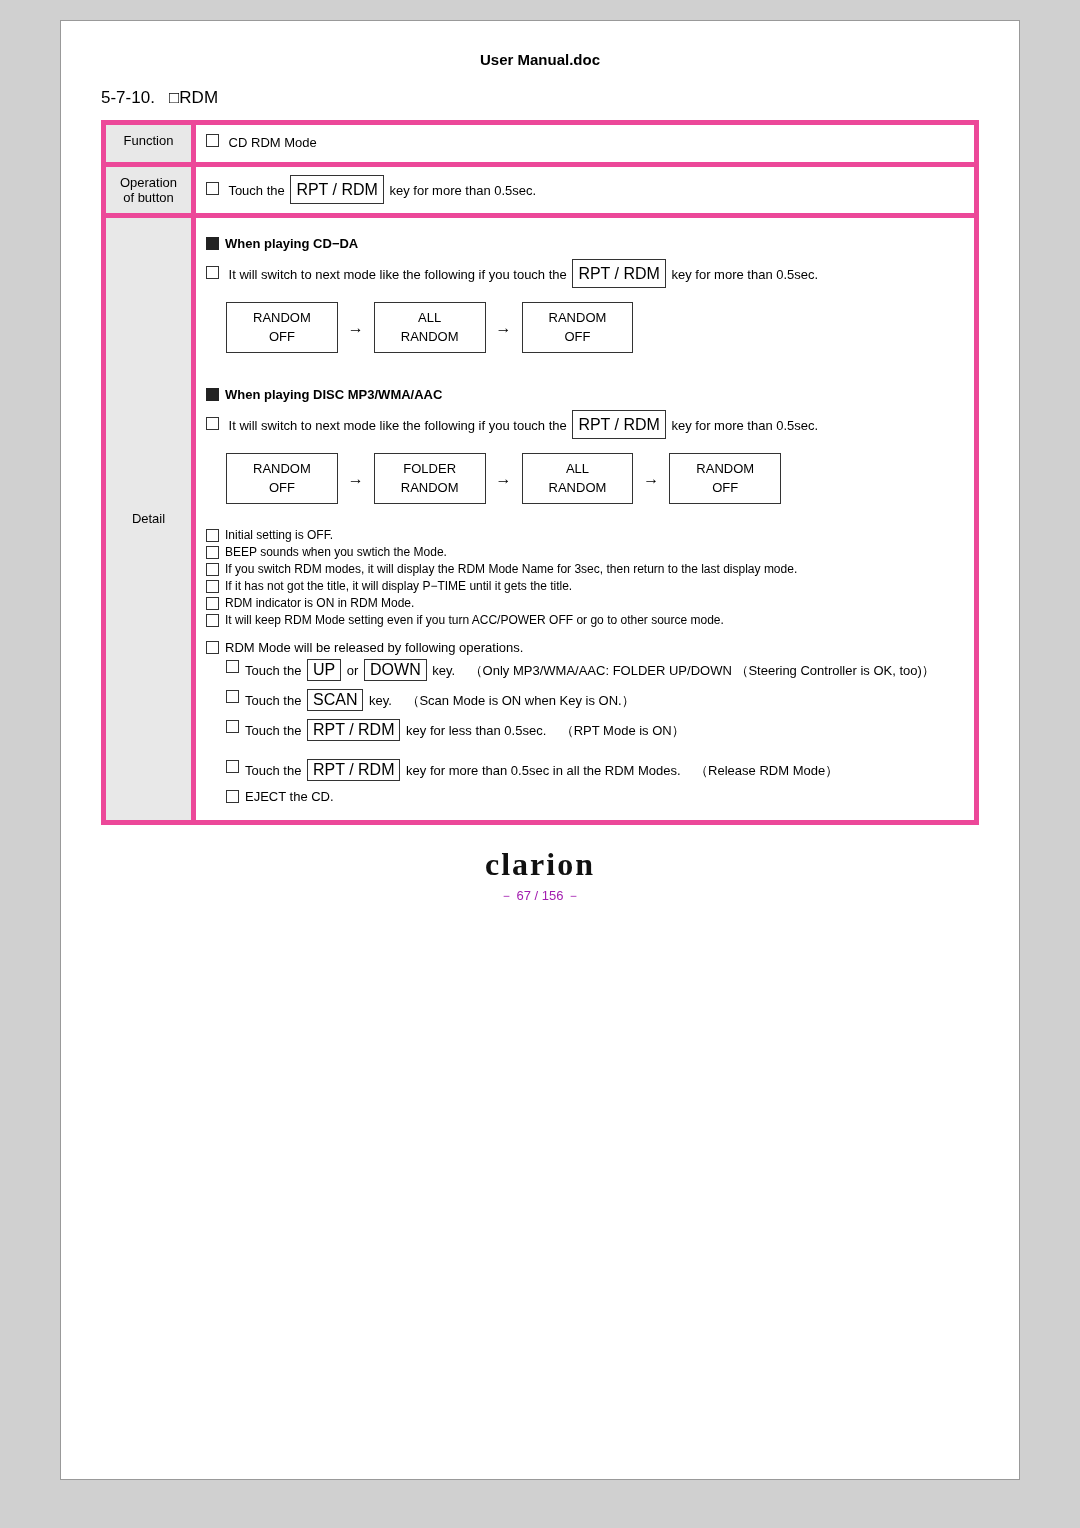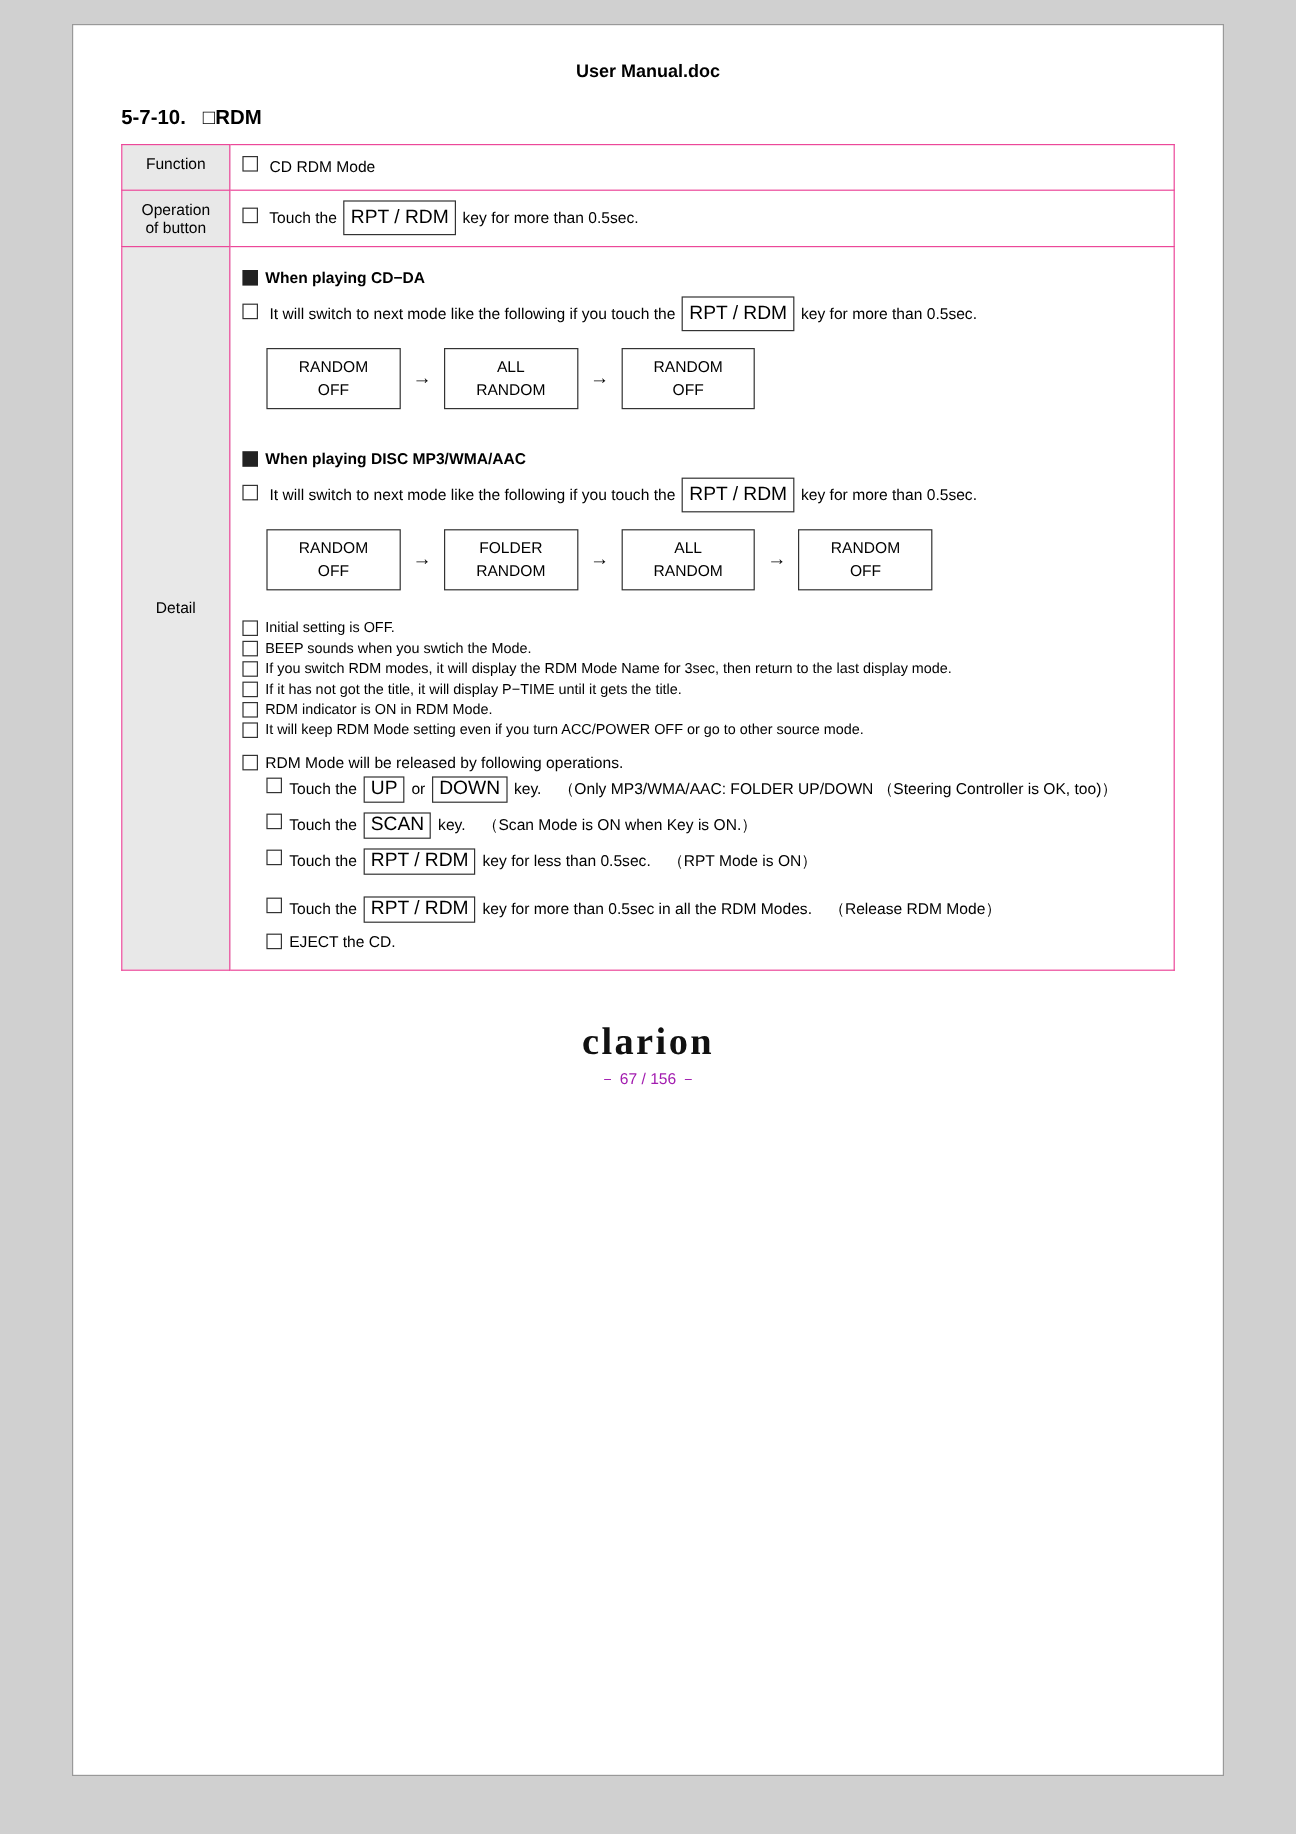--- a/index.html
+++ b/index.html
@@ -21,30 +21,30 @@
       position: relative;
     }
     .page-header {
       text-align: center;
       font-weight: bold;
       font-size: 15px;
       margin-bottom: 20px;
     }
     .section-title {
       font-size: 17px;
-      font-weight: bold;
+      font-weight: normal;
       margin-bottom: 12px;
     }
     .main-table {
       width: 100%;
       border-collapse: collapse;
       font-size: 13px;
     }
     .main-table td {
-      border: 1px solid #ec4899;
+      border: 5px solid #ec4899;
       padding: 8px 10px;
       vertical-align: top;
     }
     .label-cell {
       width: 90px;
       background: #e8e8e8;
       font-weight: normal;
       text-align: center;
       vertical-align: middle;
     }
@@ -117,21 +117,21 @@
     }
     .sub-item {
       margin-left: 20px;
       margin-bottom: 8px;
     }
     .sub-item .checkbox-item {
       margin-bottom: 4px;
     }
     .page-footer {
       text-align: center;
-      margin-top: 40px;
+      margin-top: 21px;
     }
     .clarion-logo {
       font-size: 32px;
       font-weight: bold;
       font-family: Georgia, serif;
       letter-spacing: 2px;
       color: #111;
     }
     .page-num {
       font-size: 13px;

